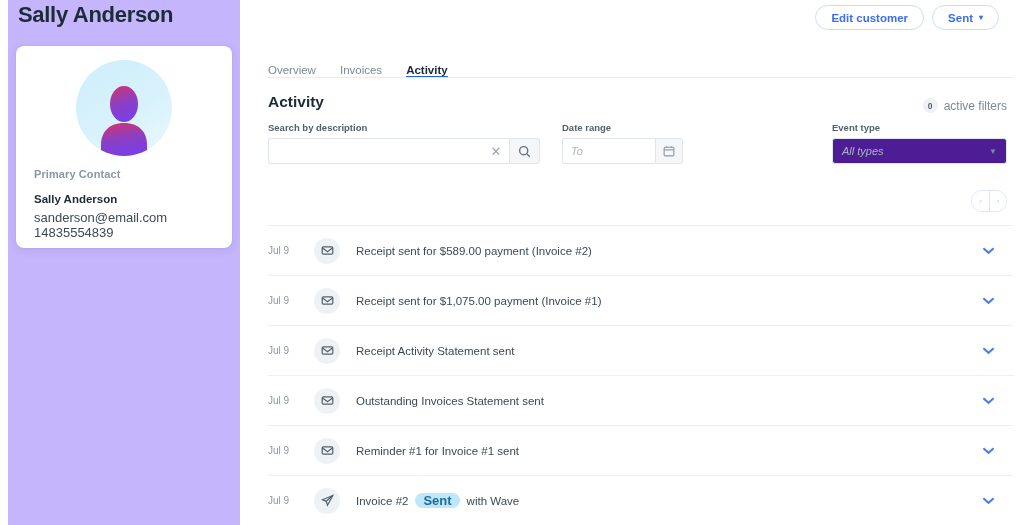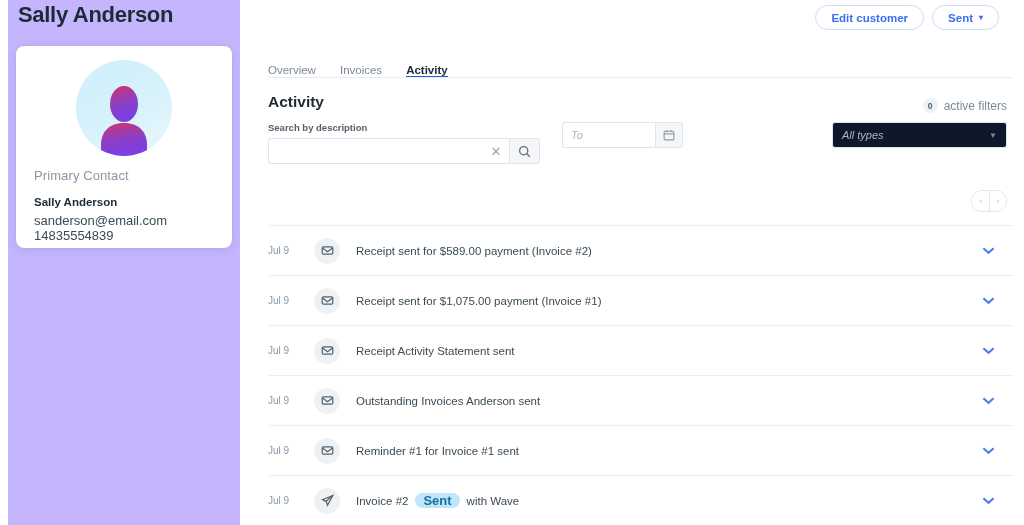--- a/index.html
+++ b/index.html
@@ -32,21 +32,21 @@
   }
   .avatar {
     width: 96px; height: 96px; border-radius: 50%;
     background: linear-gradient(150deg,#cdeffb 0%, #d8f2fb 55%, #eaf8fd 100%);
     display: flex; align-items: flex-end; justify-content: center;
     overflow: hidden;
   }
   .avatar svg { display: block; width: 62px; height: 72px; }
   .card-text { position: absolute; left: 18px; top: 122px; }
   .card-label {
-    font-size: 13px; font-weight: normal; color: #8a98a5;
+    font-size: 11px; font-weight: bold; color: #8a98a5;
     letter-spacing: 0.1px; margin-bottom: 13px;
   }
   .card-name {
     font-size: 11.5px; font-weight: bold; color: #1c2b36; margin-bottom: 5px;
   }
   .card-email, .card-phone {
     font-size: 13px; color: #3b4a55; line-height: 15px;
   }
 
   
@@ -136,21 +136,21 @@
   .date-cell { display: flex; width: 121px; height: 26px; }
   .date-cell .text-input { border-radius: 3px 0 0 3px; }
   .cal-btn {
     width: 28px; border: 1px solid #dfe5ea; border-radius: 0 3px 3px 0;
     background: #f4f6f8; display: flex; align-items: center; justify-content: center;
     cursor: pointer;
   }
   .cal-btn svg { width: 12px; height: 12px; stroke: #8a98a5; fill: none; stroke-width: 1.5; }
 
   .select {
-    height: 26px; border: 1px solid #dfe5ea; border-radius: 3px; background: #0f172a;
+    height: 26px; border: 1px solid #dfe5ea; border-radius: 3px; background: #4c1d95;
     display: flex; align-items: center; padding: 12px 9px;
     font-size: 11px; color: #aab5bf; font-style: italic; cursor: pointer;
   }
   .select .sel-caret {
     margin-left: auto; font-size: 8px; color: #7b8a96; font-style: normal;
   }
 
   .pager {
     position: absolute; right: 6px; top: 190px;
     display: flex; border: 1px solid #dde6f8; border-radius: 12px; overflow: hidden;
@@ -259,36 +259,38 @@
           <div class="icon-btn">
             <svg viewBox="0 0 16 16">
               <circle cx="7" cy="7" r="5"></circle>
                 <line x1="10.8" y1="10.8" x2="14.5" y2="14.5"></line>
             </svg>
           </div>
         </div>
       </div>
 
       <div class="field f-date">
+        <div class="field-label">Date range</div>
         <div class="date-pair">
           <div class="date-cell">
             <input class="text-input" type="text" placeholder="To" style="">
             <div class="cal-btn">
               <svg viewBox="0 0 16 16">
                 <rect x="1.5" y="3" width="13" height="11.5" rx="1.5"></rect>
                 <line x1="1.5" y1="6.5" x2="14.5" y2="6.5"></line>
                 <line x1="5" y1="1.5" x2="5" y2="4"></line>
                   <line x1="11" y1="1.5" x2="11" y2="4"></line>
               </svg>
             </div>
           </div>
         </div>
       </div>
 
       <div class="field f-event">
+        <div class="field-label">Event type</div>
         <div class="select">
           <span>All types</span>
           <span class="sel-caret">▼</span>
         </div>
       </div>
 
     </div>
 
     <div class="pager">
       <div class="pager-btn">‹</div>
@@ -353,21 +355,21 @@
 
       <div class="row">
         <div class="row-date">Jul 9</div>
         <div class="row-icon">
           <svg viewBox="0 0 16 16">
               <rect x="1.5" y="3.5" width="13" height="9" rx="1.5"></rect>
               <path d="M1.5 4.5l6.5 5 6.5-5"></path>
             </svg>
         </div>
         <div class="row-text">
-          <span>Outstanding Invoices Anderson sent</span>
+          <span>Outstanding Invoices Statement sent</span>
         </div>
         <div class="row-chevron">
           <svg viewBox="0 0 14 8">
               <path d="M1.5 1.5L7 6.5l5.5-5"></path>
             </svg>
         </div>
       </div>
 
       <div class="row">
         <div class="row-date">Jul 9</div>

